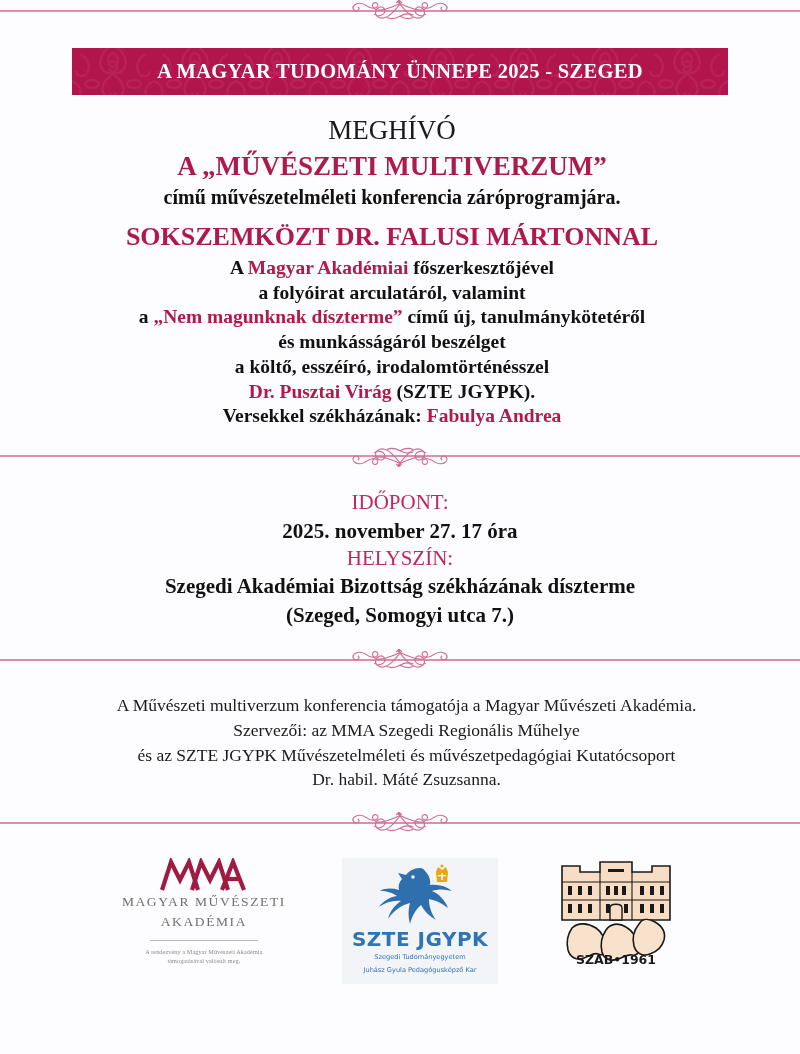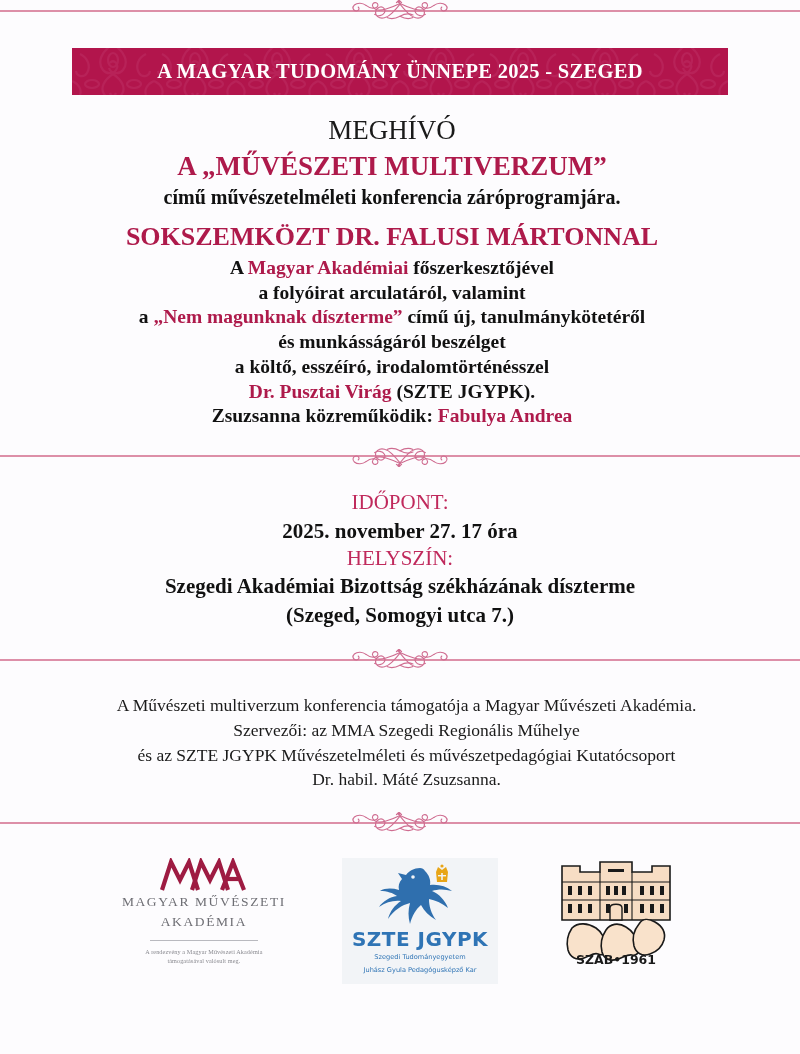--- a/index.html
+++ b/index.html
@@ -274,21 +274,21 @@
 
     <div class="ln body-ln">a folyóirat arculatáról, valamint</div>
 
     <div class="ln body-ln"><span>a </span><span class="rose">„Nem magunknak díszterme”</span><span> című új, tanulmánykötetéről</span></div>
 
     <div class="ln body-ln">és munkásságáról beszélget</div>
     <div class="ln body-ln">a költő, esszéíró, irodalomtörténésszel</div>
 
     <div class="ln body-ln"><span class="rose">Dr. Pusztai Virág</span><span> (SZTE JGYPK).</span></div>
 
-    <div class="ln body-ln"><span>Zsuzsanna közreműködik: </span><span class="rose">Fabulya Andrea</span></div>
+    <div class="ln body-ln"><span>Versekkel székházának: </span><span class="rose">Fabulya Andrea</span></div>
   </div>
 
   <div class="divider flip">
     <div class="rule"></div>
     <div class="flourish">
       <svg viewBox="0 0 260 22" width="260" height="22" xmlns="http://www.w3.org/2000/svg">
         <g fill="none" stroke="#cf6c90" stroke-width="1.1" stroke-linecap="round">
           <path d="M130 3.5 c-5 2.5 -9 4 -14 5.5 c-6 1.8 -11 1 -13 -2 c-1.6 -2.4 .6 -5 3.2 -4.2 c2.2 .7 2.4 3.6 .2 4.6 c-3.4 1.6 -7.6 .2 -10.4 -2"></path>
           <path d="M96 5.4 c-3.4 -2.6 -8.6 -3 -11.6 -.4 c-2.6 2.2 -1.4 5.8 1.8 6 c2.6 .2 3.8 -2.6 2 -4"></path>
           <path d="M130 3.5 c5 2.5 9 4 14 5.5 c6 1.8 11 1 13 -2 c1.6 -2.4 -.6 -5 -3.2 -4.2 c-2.2 .7 -2.4 3.6 -.2 4.6 c3.4 1.6 7.6 .2 10.4 -2"></path>

